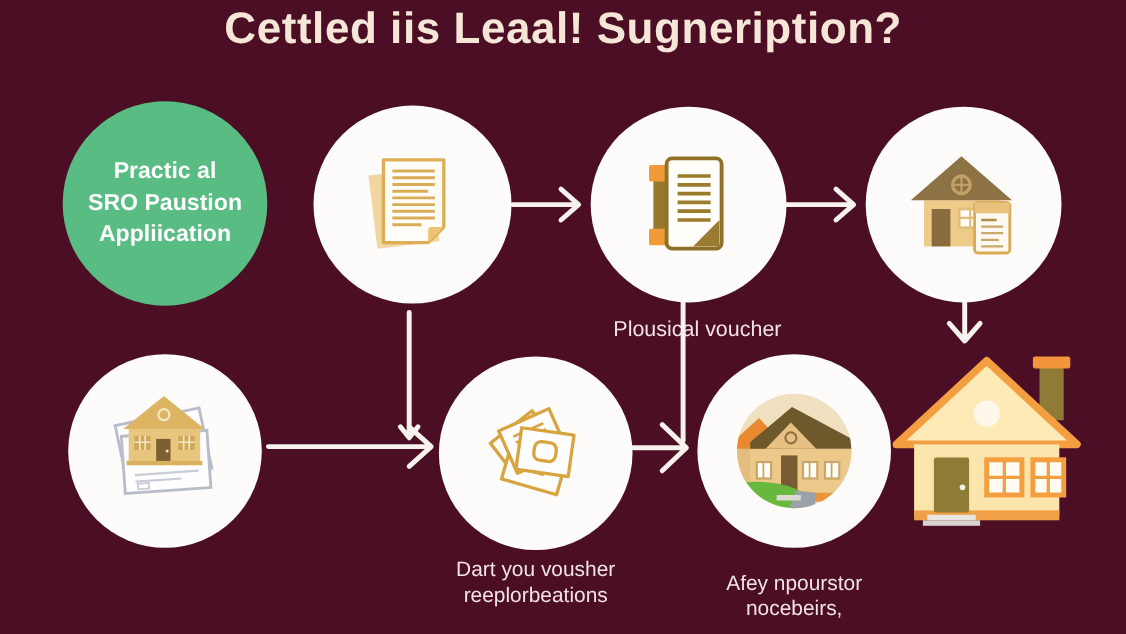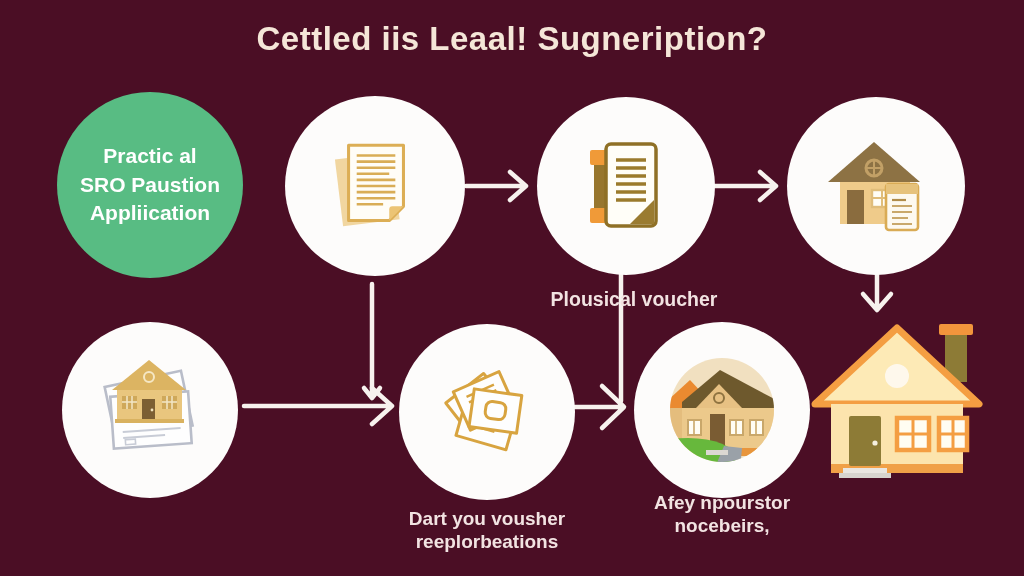--- a/index.html
+++ b/index.html
@@ -1,21 +1,21 @@
 <!DOCTYPE html>
 <html><head>
 <meta charset="utf-8">
 <style>
   * { margin:0; padding:0; box-sizing:border-box; }
   html,body { width:1024px; height:576px; overflow:hidden; background:#4b0e25;
               font-family:"Liberation Sans", sans-serif; }
   .canvas { position:relative; width:1024px; height:576px; background:#4b0e25; }
 
-  .title { position:absolute; left:0; top:20px; width:1024px; text-align:center;
-           font-size:33px; font-weight:800; letter-spacing:.5px; color:#f5e6d8; }
+  .title { position:absolute; left:0; top:4px; width:1024px; text-align:center;
+           font-size:40px; font-weight:800; letter-spacing:.5px; color:#f5e6d8; }
 
   .circle { position:absolute; border-radius:50%; background:#fdfcfb;
             display:flex; align-items:center; justify-content:center; }
   .circle svg { display:block; }
 
   .green { background:#58bc83; flex-direction:column; color:#ffffff;
            font-weight:700; font-size:21px; line-height:1.38; text-align:right; }
 
   #c-intro { left:57px;  top:92px;  width:186px; height:186px; }
   #c-docs  { left:285px; top:96px;  width:180px; height:180px; }
@@ -23,25 +23,25 @@
   #c-housedoc { left:787px; top:97px; width:178px; height:178px; }
   #b-housepapers { left:62px;  top:322px; width:176px; height:176px; }
   #b-vouchers    { left:399px; top:324px; width:176px; height:176px; }
   #b-housephoto  { left:634px; top:322px; width:176px; height:176px; }
 
   .arrows { position:absolute; left:0; top:0; width:1024px; height:576px; }
   .arrows path { stroke:#f7f2ee; stroke-width:4.5; fill:none;
                  stroke-linecap:round; stroke-linejoin:round; }
 
   .lbl { position:absolute; text-align:center; color:#f2e3e2;
-         font-weight:700; font-size:19px; line-height:1.22; }
+         font-weight:400; font-size:19px; line-height:1.22; }
   #mid-label { left:509px; top:288px; width:250px; font-size:19.5px; }
   #lb-left   { left:32px;  top:507px; width:240px; }
   #lb-middle { left:367px; top:507px; width:240px; }
-  #lb-right  { left:602px; top:491px; width:240px; }
+  #lb-right  { left:602px; top:519px; width:240px; }
 
   #big-house { position:absolute; left:805px; top:312px; }
 </style>
 </head>
 <body>
 
 <div class="canvas">
 
   <div class="title">Cettled iis Leaal! Sugneription?</div>
 

